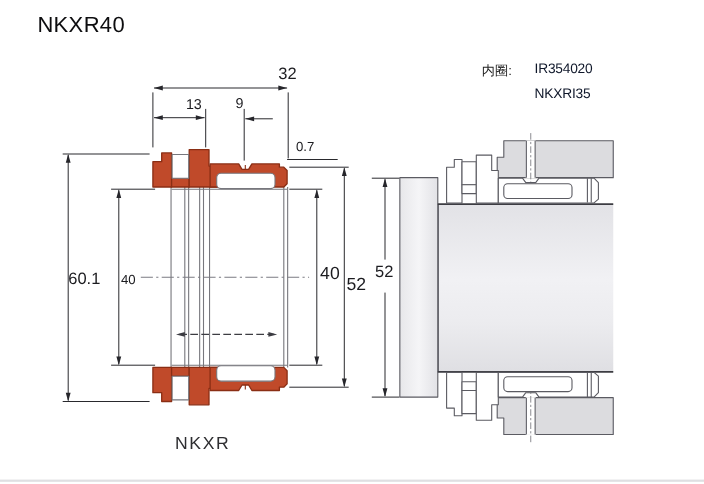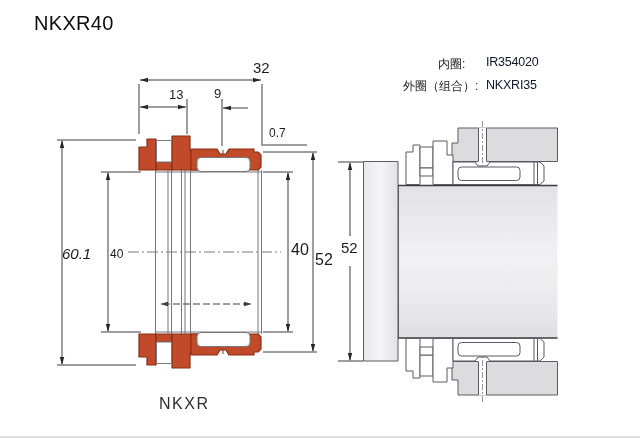--- a/index.html
+++ b/index.html
@@ -19,28 +19,27 @@
 </style>
 </head>
 <body>
 
 <div id="stage">
 
   <span class="abs title" style="left:34px;top:12px;">NKXR40</span>
 
   <span class="abs spec-label" style="left:438px;top:56px;">内圈:</span>
   <span class="abs spec-value" style="left:486px;top:55px;">IR354020</span>
-  <span class="abs spec-label" style="left:403px;top:78px;">外圈（组合）:</span>
   <span class="abs spec-value" style="left:486px;top:78px;">NKXRI35</span>
 
   <span class="abs dim d15" style="left:215px;top:59px;margin-left:38px;">32</span>
   <span class="abs dim d13" style="left:169px;top:87px;text-align:right;">13</span>
   <span class="abs dim d13" style="left:214px;top:86px;">9</span>
   <span class="abs dim d12" style="left:269px;top:126px;">0.7</span>
-  <span class="abs dim d15" style="left:62px;top:245px;font-style:italic;">60.1</span>
+  <span class="abs dim d15" style="left:62px;top:245px;">60.1</span>
   <span class="abs dim d12" style="left:110px;top:247px;">40</span>
   <span class="abs dim d16" style="left:291px;top:241px;">40</span>
   <span class="abs dim d16" style="left:315px;top:251px;">52</span>
   <span class="abs dim d15" style="left:341px;top:239px;">52</span>
 
   <span class="abs caption" style="left:159px;top:395px;">NKXR</span>
 
   <svg width="640" height="440" viewBox="0 0 640 440">
     <defs>
       <linearGradient id="gShaft" x1="0" y1="0" x2="0" y2="1">

